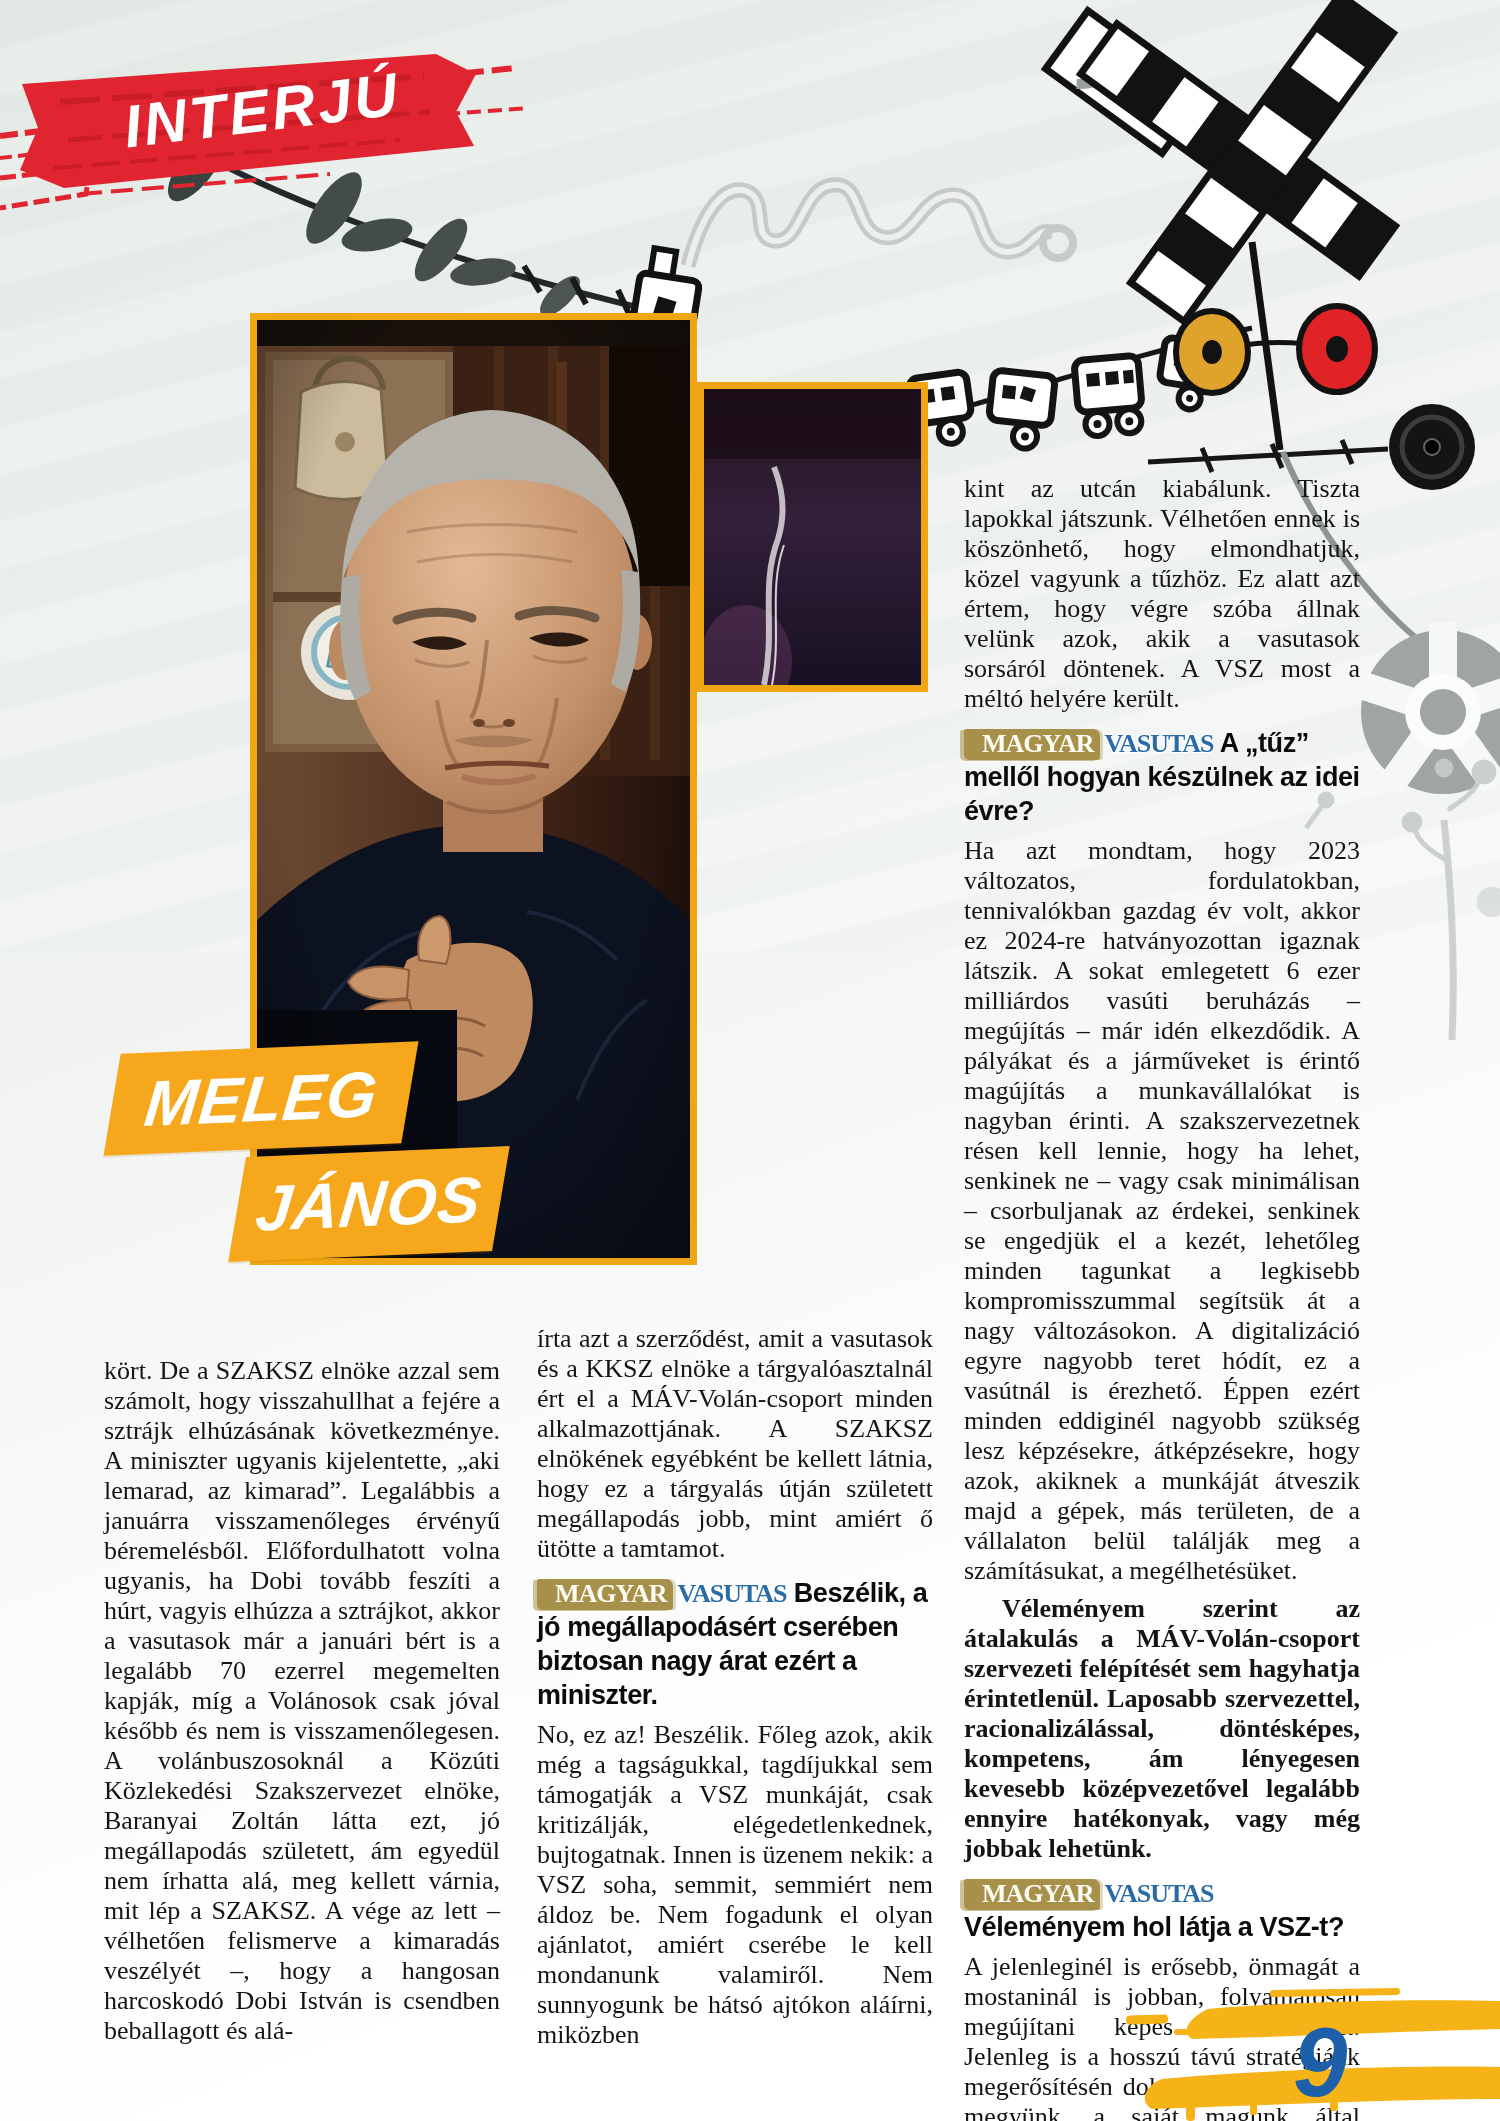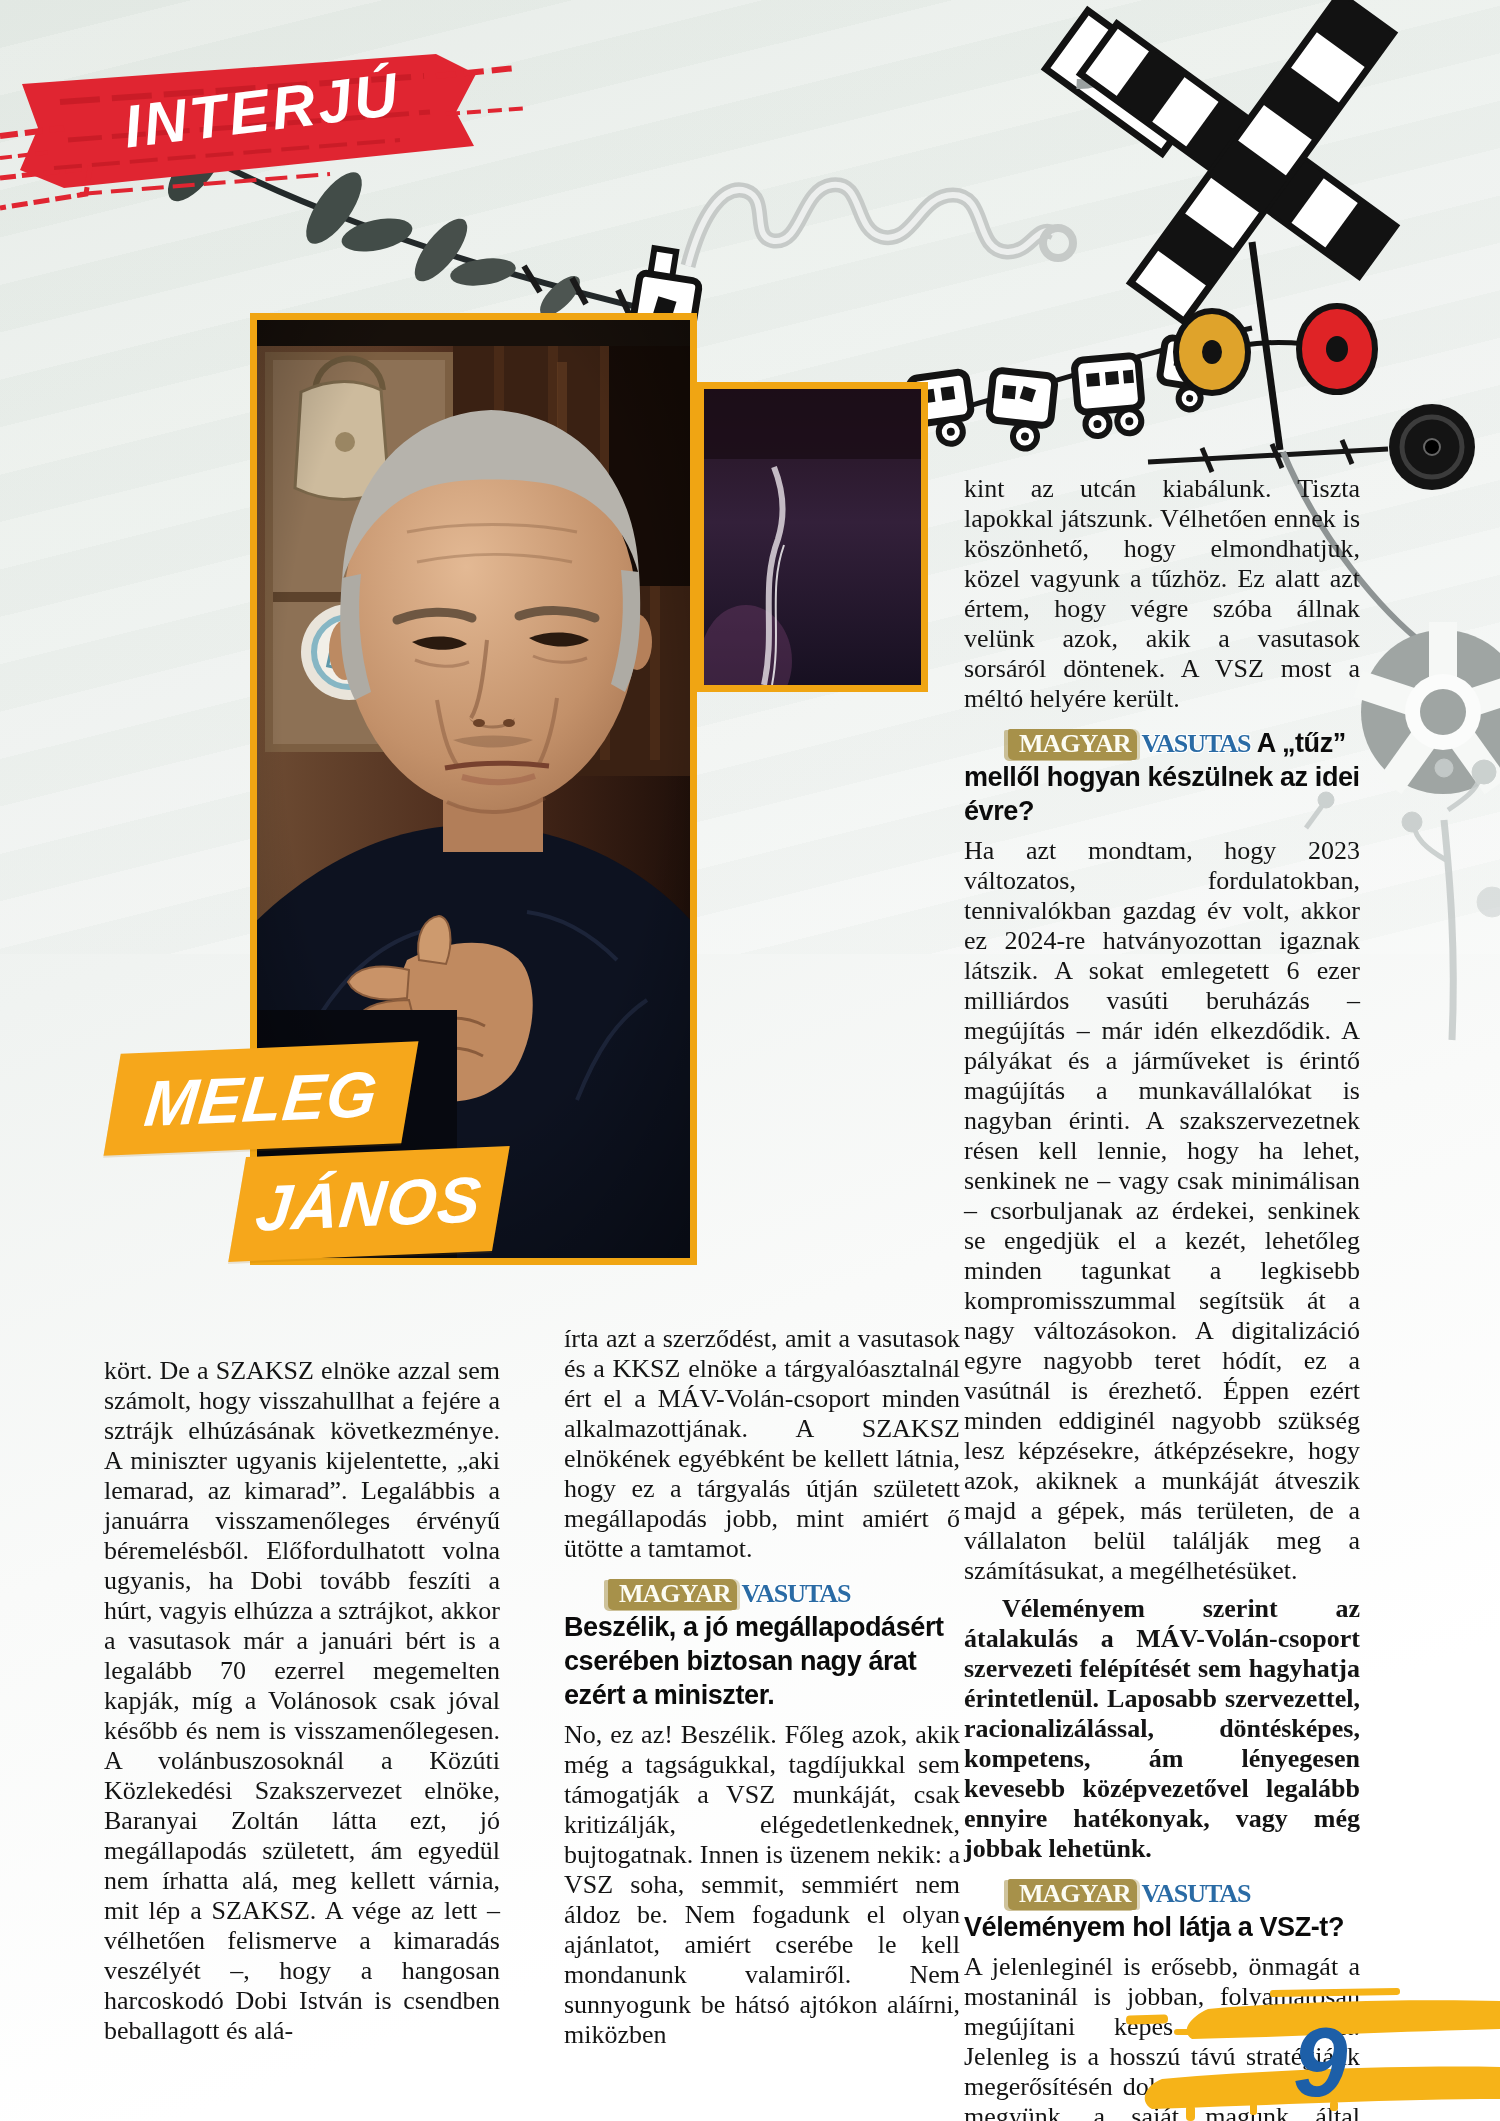--- a/index.html
+++ b/index.html
@@ -37,27 +37,27 @@
   .name-banner span{
     font-family:"Liberation Sans",sans-serif;font-weight:bold;font-style:italic;
     font-size:64px;color:#ffffff;letter-spacing:1px;transform:skewX(4deg);white-space:nowrap;
   }
   
   .col{position:absolute;width:396px;font-size:26px;line-height:30px;text-align:justify;
     color:#141414;hyphens:auto;}
   .col p{margin:8px 0 6px 0;}
   .col p.indent{text-indent:38px;font-weight:bold;}
   .col-left{left:104px;top:1348px;}
-  .col-mid{left:564px;top:1316px;}
+  .col-mid{left:537px;top:1316px;}
   .col-right{left:964px;top:466px;}
   .qhead{font-family:"Liberation Sans",sans-serif;font-weight:bold;font-size:27px;line-height:34px;
     color:#0b0b0b;margin:12px 0 5px 0;text-align:left;letter-spacing:-0.4px;}
   .lg{display:inline-block;font-family:"Liberation Serif",serif;font-weight:bold;font-size:26px;line-height:28px;}
-  .lg-m{background:#a7914a;color:#fcfcf2;padding:1px 7px 2px 11px;letter-spacing:-1px;
-    border-radius:2px 7px 3px 5px;box-shadow:-4px 1px 0 rgba(167,145,74,.55),3px 0 0 rgba(167,145,74,.35);margin-left:44px;}
+  .lg-m{background:#a7914a;color:#fcfcf2;padding:1px 7px 2px 18px;letter-spacing:-1px;
+    border-radius:2px 7px 3px 5px;box-shadow:-4px 1px 0 rgba(167,145,74,.55),3px 0 0 rgba(167,145,74,.35);}
   .lg-v{color:#2a6ba5;letter-spacing:-1px;margin-left:4px;
     text-shadow:-1px 1px 0 #fff,1px -1px 0 #fff,1px 1px 0 #fff,-1px -1px 0 #fff;}
   
   .pageno-wrap{position:absolute;left:1120px;top:1985px;width:380px;height:136px;}
   .pageno{
     position:absolute;left:173px;top:28px;font-family:"Liberation Sans",sans-serif;
     font-weight:bold;font-style:italic;font-size:98px;line-height:98px;color:#1d5fa8;
   }
 </style>
 </head>

